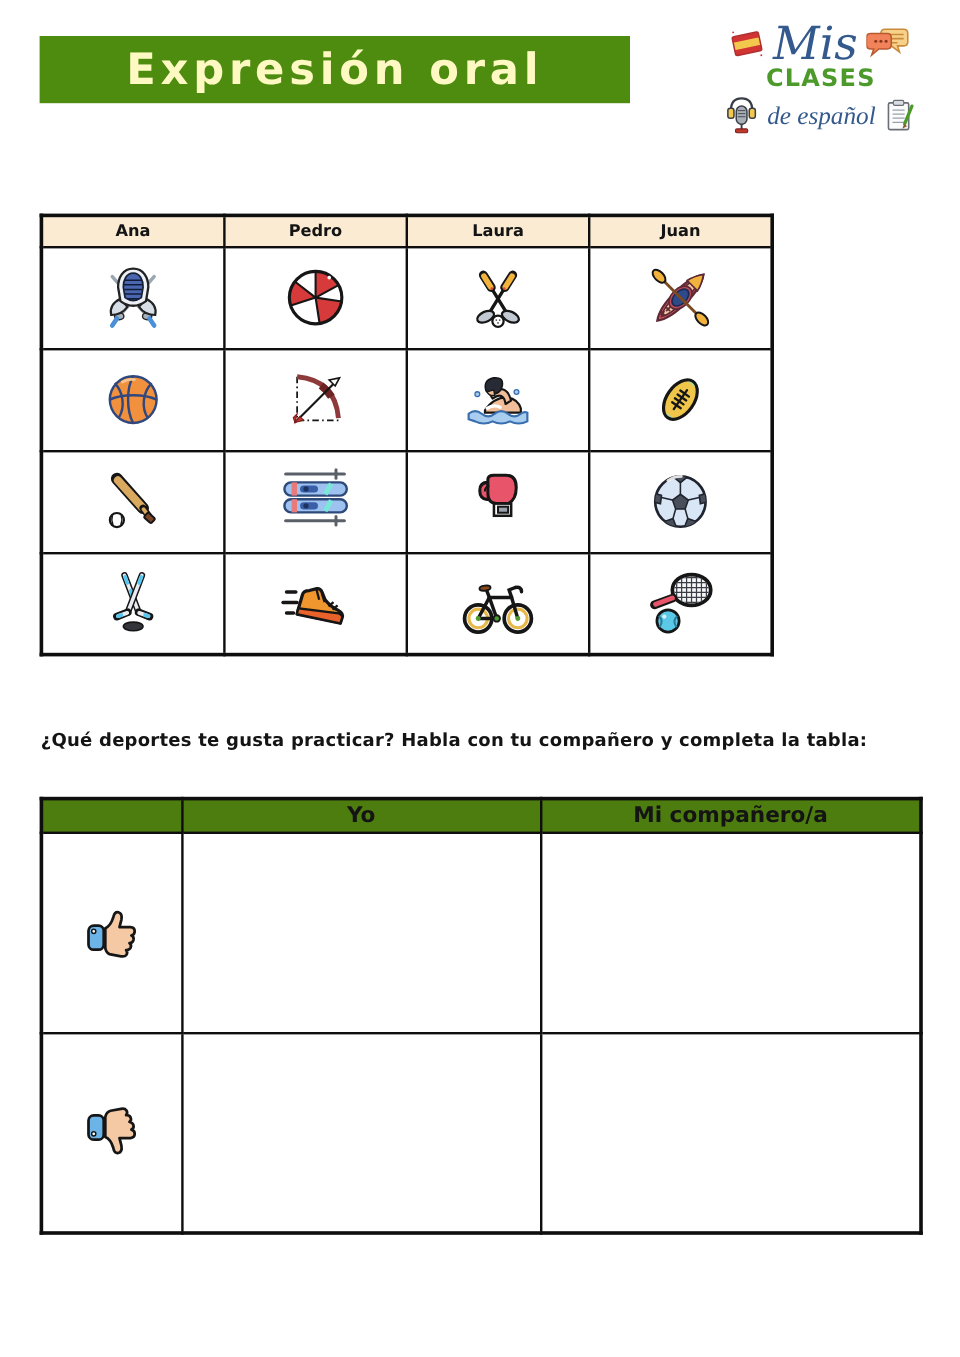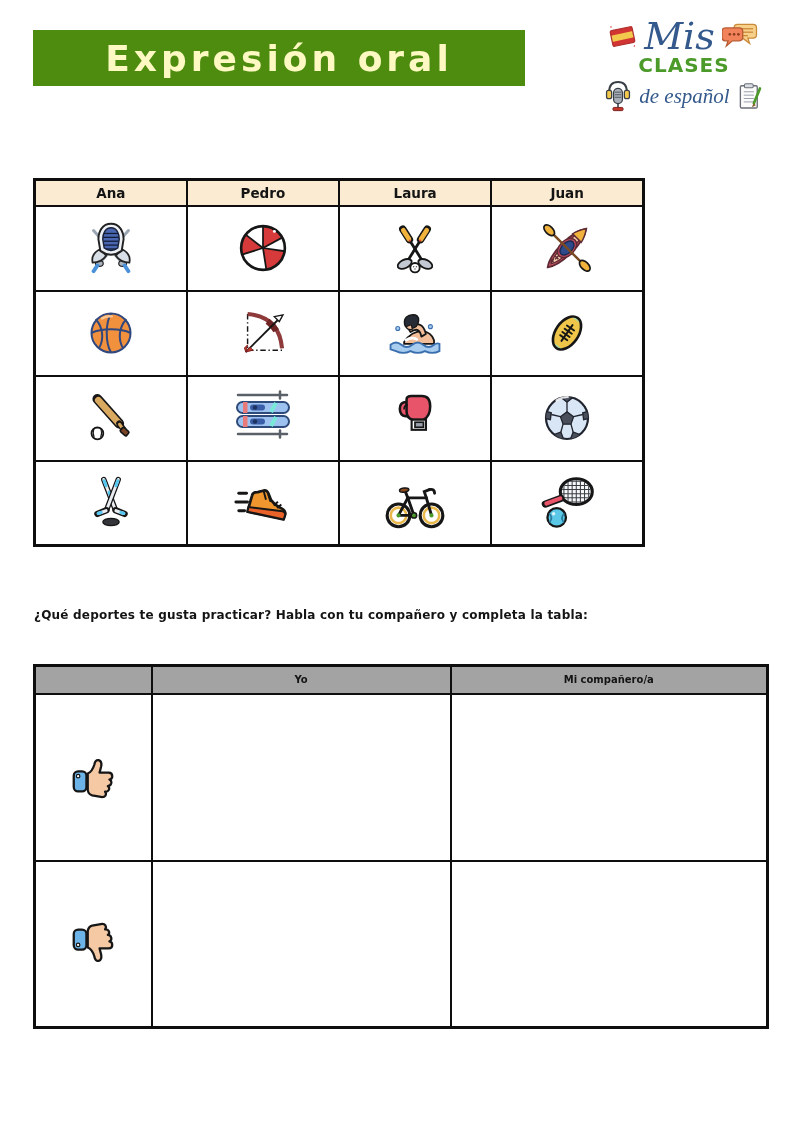--- a/index.html
+++ b/index.html
@@ -15,27 +15,27 @@
   .banner .title {
     color:#fef9c3; font-size:36px; font-weight:bold; letter-spacing:4px; white-space:nowrap;
   }
   .logo { position:absolute; left:588px; top:20px; width:192px; }
   .logo-row { display:flex; align-items:center; justify-content:center; gap:7px; }
   .script { font-family:"DejaVu Serif","Liberation Serif",serif; font-style:italic; color:#34598C; }
   .mis { font-size:38px; line-height:32px; }
   .clases { text-align:center; color:#4C9A2A; font-size:20px; font-weight:bold; letter-spacing:1px; margin:1px 0 2px 0; }
   .deesp { font-size:21px; line-height:24px;font-family:Liberation Serif, serif; }
   .instr1 { position:absolute; left:34px; top:100px; width:545px; font-size:15px; font-weight:bold; line-height:30px; letter-spacing:0.2px; }
-  .instr2 { position:absolute; left:34px; top:608px; width:740px; font-size:12px; font-weight:bold; letter-spacing:0.2px; }
+  .instr2 { position:absolute; left:34px; top:608px; width:740px; font-size:15px; font-weight:bold; letter-spacing:0.2px; }
   table { border-collapse:collapse; table-layout:fixed; }
   table.sports { position:absolute; left:33px; top:178px; width:612px; border:3px solid #0E0E0E; }
   .sports th { background:#FAEBD2; border:2.5px solid #0E0E0E; height:26px; font-size:13.5px; font-weight:bold; }
   .sports td { border:2.5px solid #0E0E0E; height:85px; text-align:center; vertical-align:middle; background:#fff; }
   table.likes { position:absolute; left:33px; top:664px; width:733px; border:3px solid #0E0E0E; }
-  .likes th { background:#a3a3a3; border:2.5px solid #0E0E0E; height:28px; font-size:10px; font-weight:bold; }
+  .likes th { background:#4d7c0f; border:2.5px solid #0E0E0E; height:28px; font-size:18px; font-weight:bold; }
   .likes td { border:2.5px solid #0E0E0E; height:167px; background:#fff; }
   .likes td.iconcell { text-align:center; vertical-align:middle; }
   svg { display:inline-block; vertical-align:middle; }
 </style>
 </head>
 <body>
 
 <div class="banner">
   <div class="title">Expresión oral</div>
 </div>

